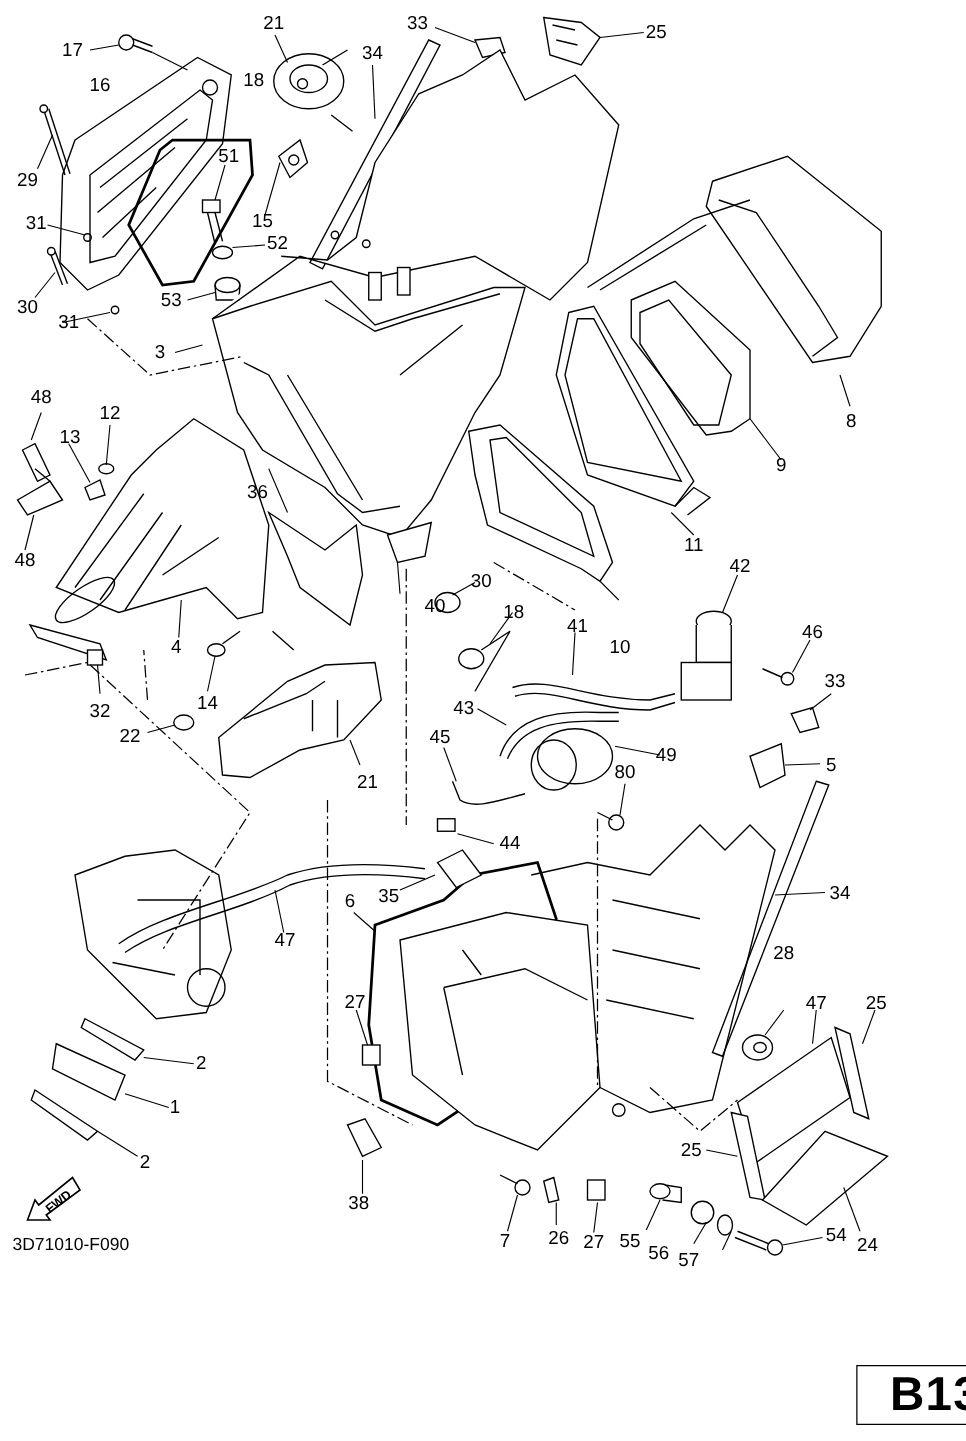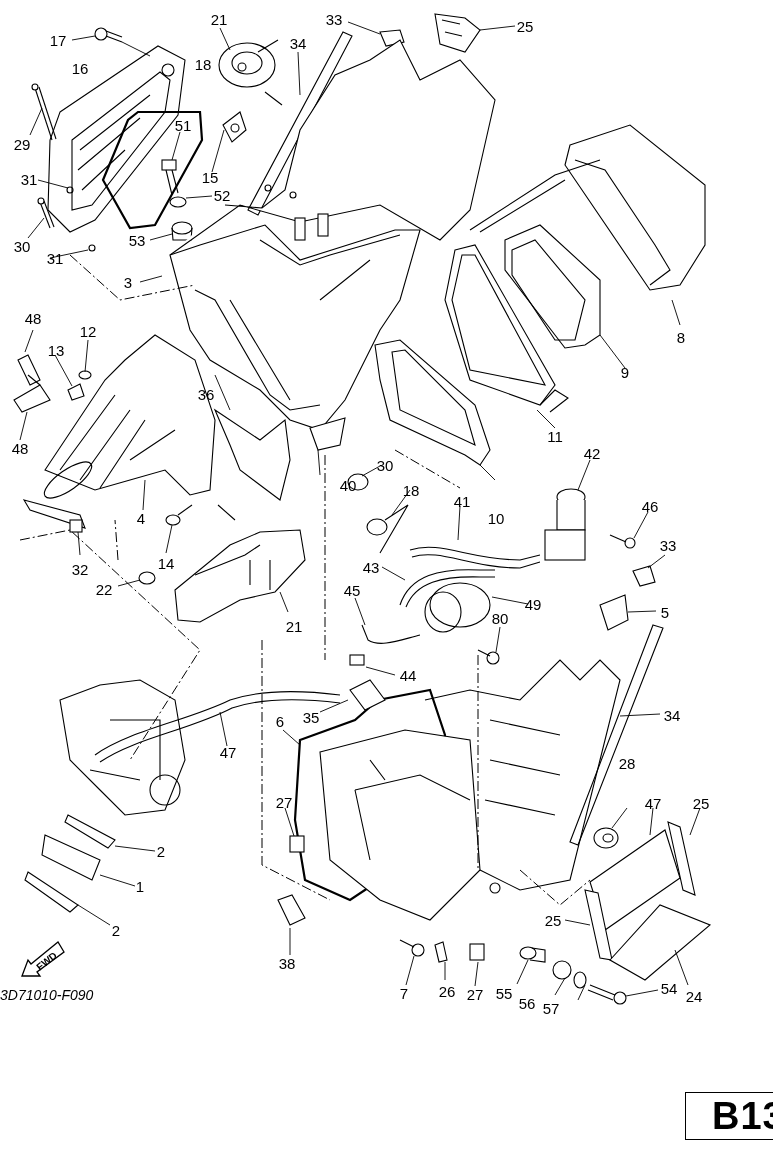--- a/index.html
+++ b/index.html
@@ -6,21 +6,21 @@
     body { width: 773px; height: 1153px; position: relative; overflow: hidden;
            font-family: "Liberation Sans", sans-serif; color: #000; }
     #diagram { position: absolute; left: 0; top: 0; width: 773px; height: 1153px; }
     #diagram .ln { stroke: #000; stroke-width: 1.1; fill: none; }
     #diagram .thick { stroke: #000; stroke-width: 2.2; fill: none; }
     #diagram .part { stroke: #000; stroke-width: 1.1; fill: #fff; }
     #diagram .dash { stroke: #000; stroke-width: 1; fill: none; stroke-dasharray: 10 3 2 3; }
     #diagram .lead { stroke: #000; stroke-width: 0.9; fill: none; }
     .callout { position: absolute; font-size: 15px; line-height: 15px; white-space: nowrap;
                transform: translate(-50%, -50%); }
-    .code { position: absolute; left: 0; top: 987px; font-size: 14px; font-style: italic; }
+    .code { position: absolute; left: 10px; top: 987px; font-size: 14px; }
     .pagebox { position: absolute; left: 685px; top: 1092px; width: 100px; height: 48px;
                border: 1.5px solid #000; box-sizing: border-box; background: #fff; }
     .pagebox span { position: absolute; left: 26px; top: 3px; font-size: 38px; font-weight: bold;
                     line-height: 40px; letter-spacing: 1px; }
     .fwd { position: absolute; left: 18px; top: 938px; width: 50px; height: 42px; }
   </style>
 </head>
 <body>
 
 <svg id="diagram" viewBox="0 0 773 1153" xmlns="http://www.w3.org/2000/svg">

